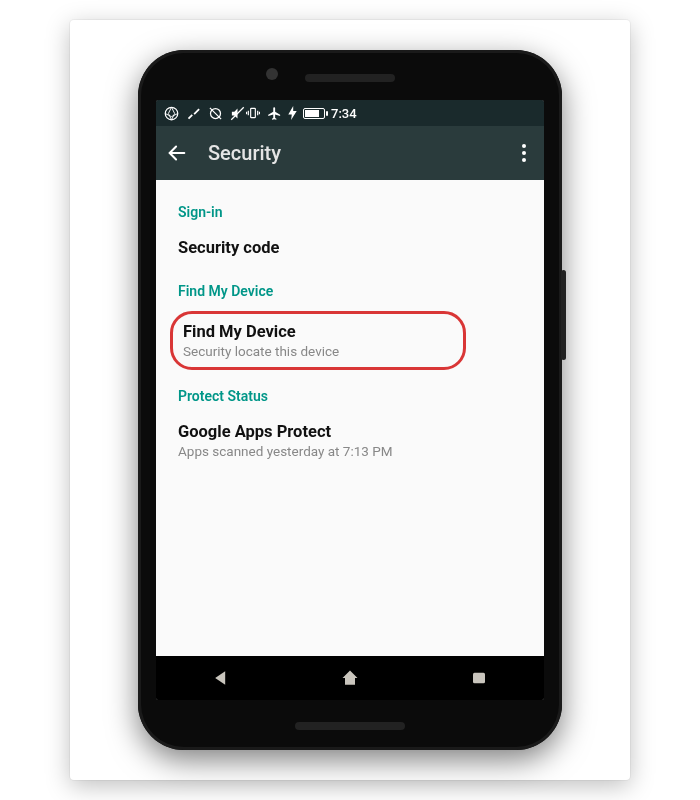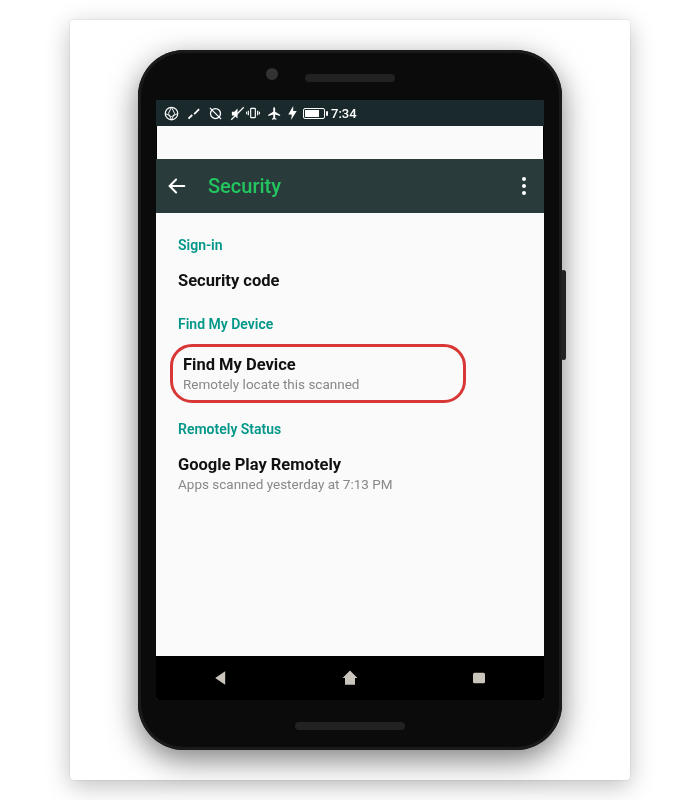--- a/index.html
+++ b/index.html
@@ -38,22 +38,22 @@
     box-shadow: inset 0 0 0 1px #000;
   }
   .status-bar {
     height: 26px; background:#1a2a2c; color:#fff;
     display:flex; align-items:center; 
     padding:0 8px; font-size:13px; font-weight:500;
   }
   .status-left, .status-right { display:flex; align-items:center; gap:7px; }
   .status-right { gap:6px; }
   .app-bar {
-    height: 54px; background:#2a3b3c; color:#22c55e;
-    display:flex; align-items:center; padding:0 10px; gap:20px;margin-top:33px;
+    height: 54px; background:#2a3b3c; color:#e5e5e5;
+    display:flex; align-items:center; padding:0 10px; gap:20px;
   }
   .app-title { font-size:20px; font-weight:500; flex:1; }
   .content { flex:1; background:#fafafa; padding: 10px 32px 0 18px; overflow:hidden;}
   .section-header { color:#009688; font-weight:600; font-size:14px; padding:14px 4px 8px; }
   .item { padding:10px 4px 12px; }
   .item-title { color:#111; font-size:16.5px; font-weight:700;}
   .item-sub   { color:#888; font-size:13.5px; margin-top:2px;}
   .highlight { border:3px solid #d93636; border-radius:22px; padding:8px 14px 8px 10px; margin:4px 46px 4px -4px;}
   .nav-bar { height:44px; background:#000; display:flex; align-items:center; justify-content:space-around;}
   .nav-btn { width:40px; height:24px; display:flex; align-items:center; justify-content:center;}
@@ -135,26 +135,26 @@
       <div class="content">
 
         <div class="section-header">Sign-in</div>
         <div class="item">
           <div class="item-title">Security code</div>
         </div>
 
         <div class="section-header">Find My Device</div>
         <div class="item highlight">
           <div class="item-title">Find My Device</div>
-          <div class="item-sub">Remotely locate this scanned</div>
+          <div class="item-sub">Security locate this device</div>
         </div>
 
-        <div class="section-header">Remotely Status</div>
+        <div class="section-header">Protect Status</div>
         <div class="item">
-          <div class="item-title">Google Play Remotely</div>
+          <div class="item-title">Google Apps Protect</div>
           <div class="item-sub">Apps scanned yesterday at 7:13 PM</div>
         </div>
 
       </div>
 
       <div class="nav-bar">
         <div class="nav-btn">
           <svg class="nav-ico" width="20" height="20" viewBox="0 0 24 24">
               <path d="M17 4 L5 12 L17 20 Z"></path>
             </svg>

